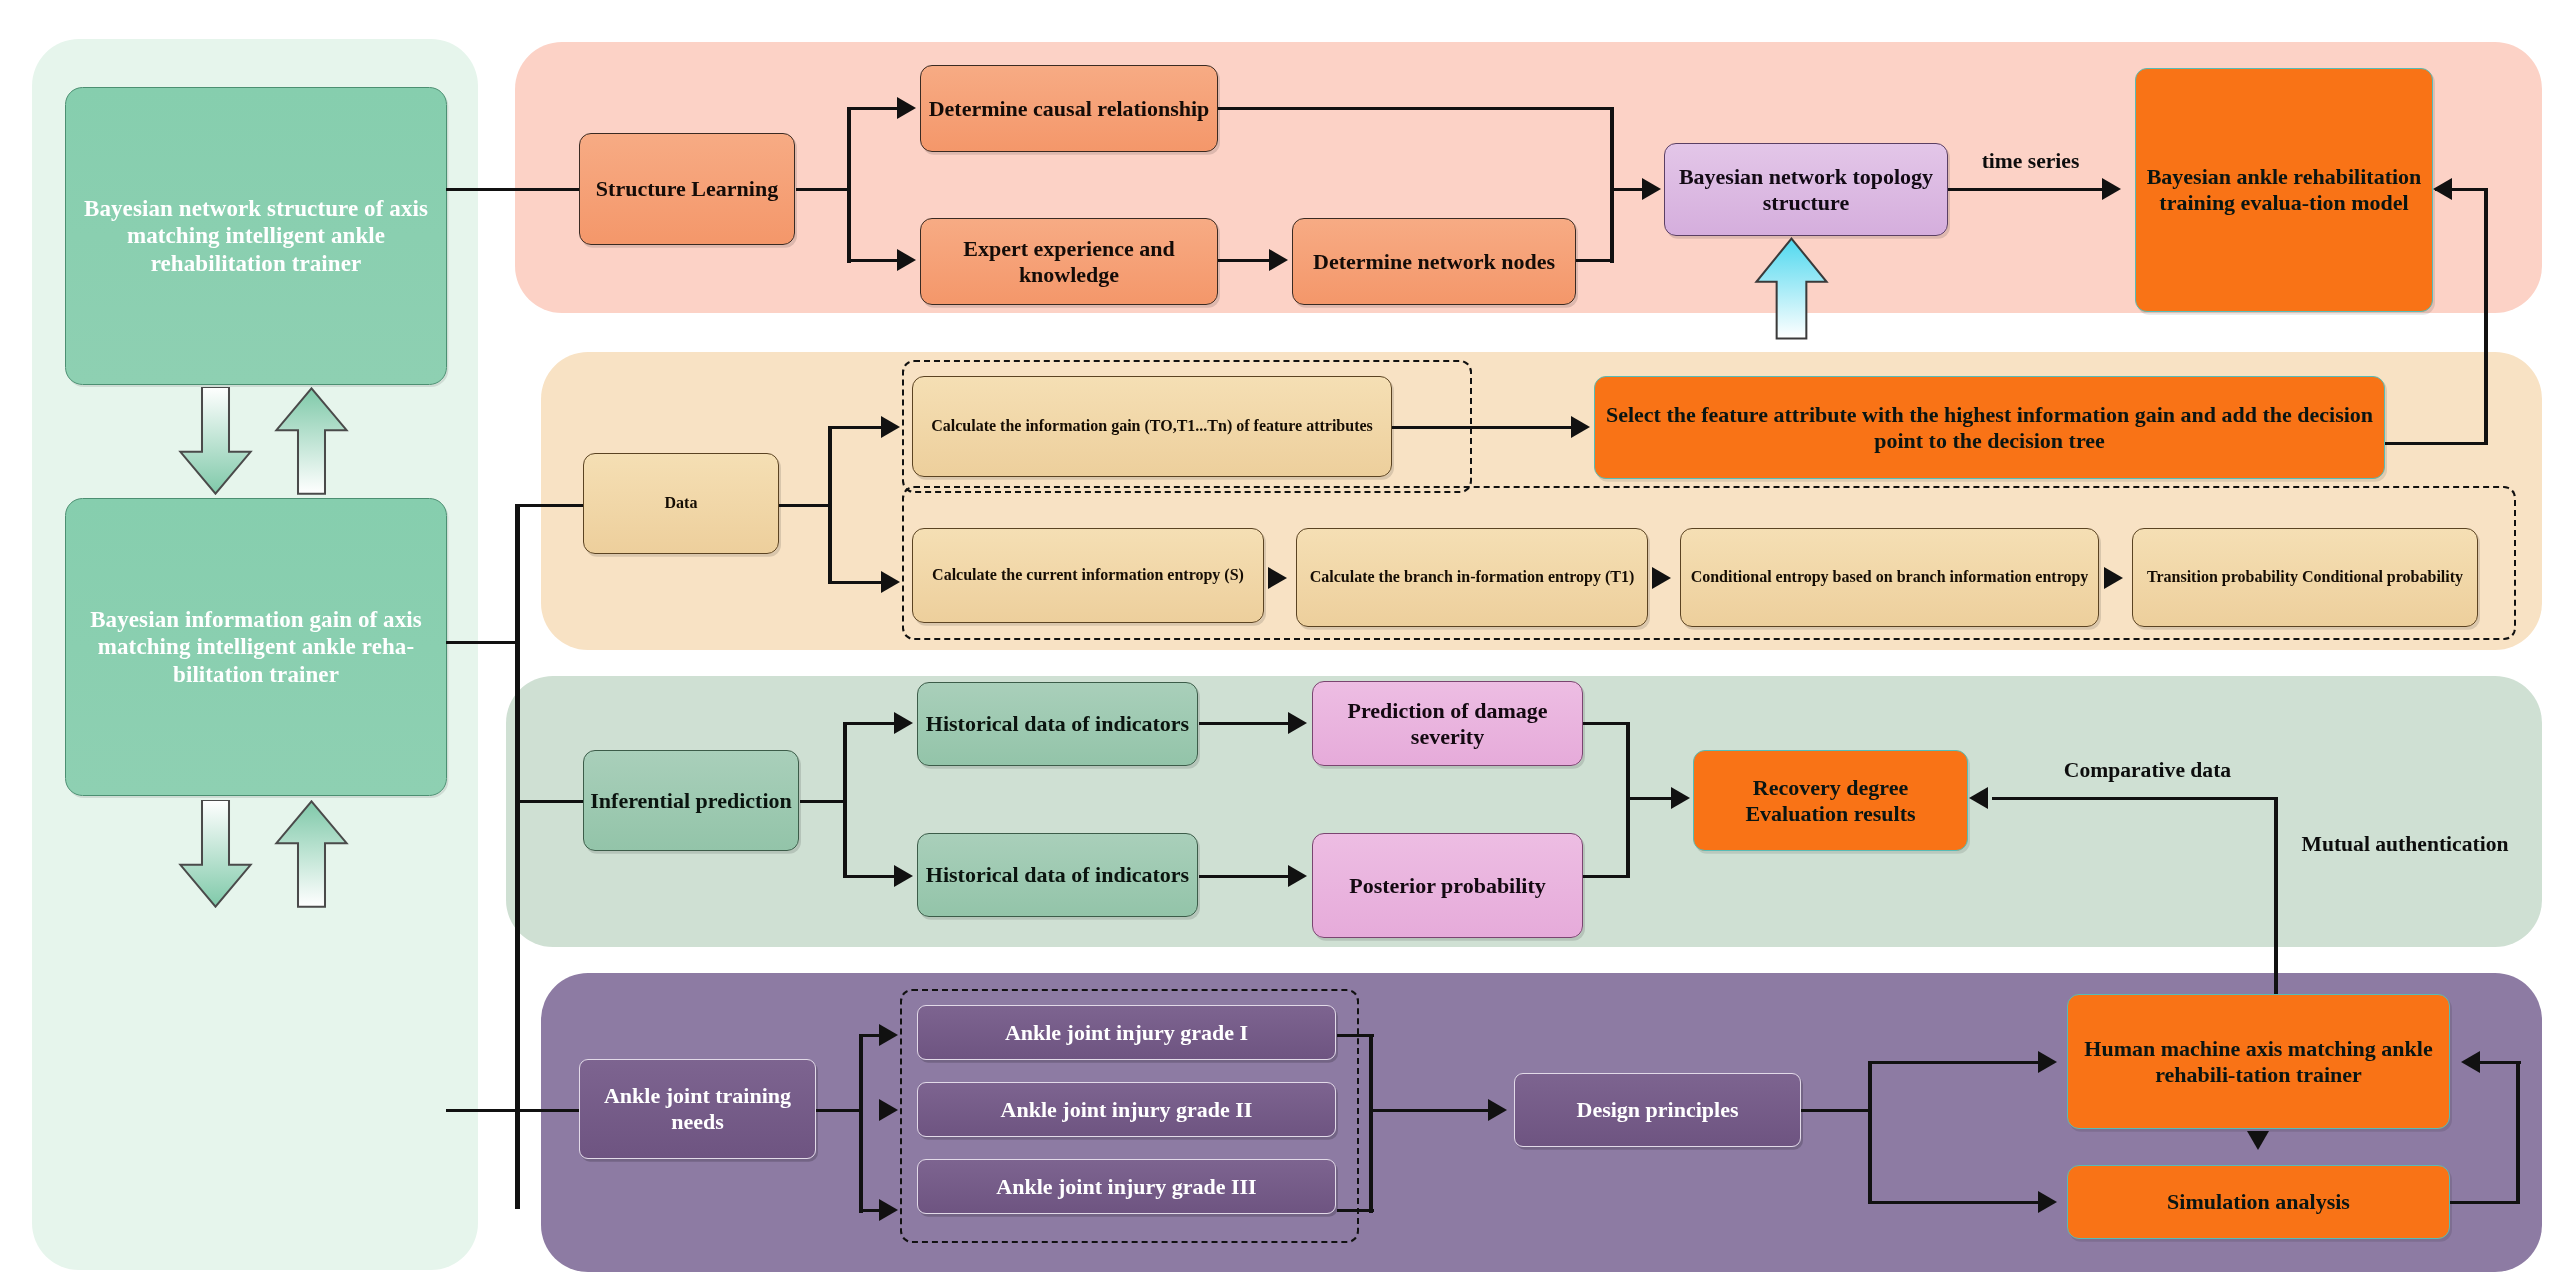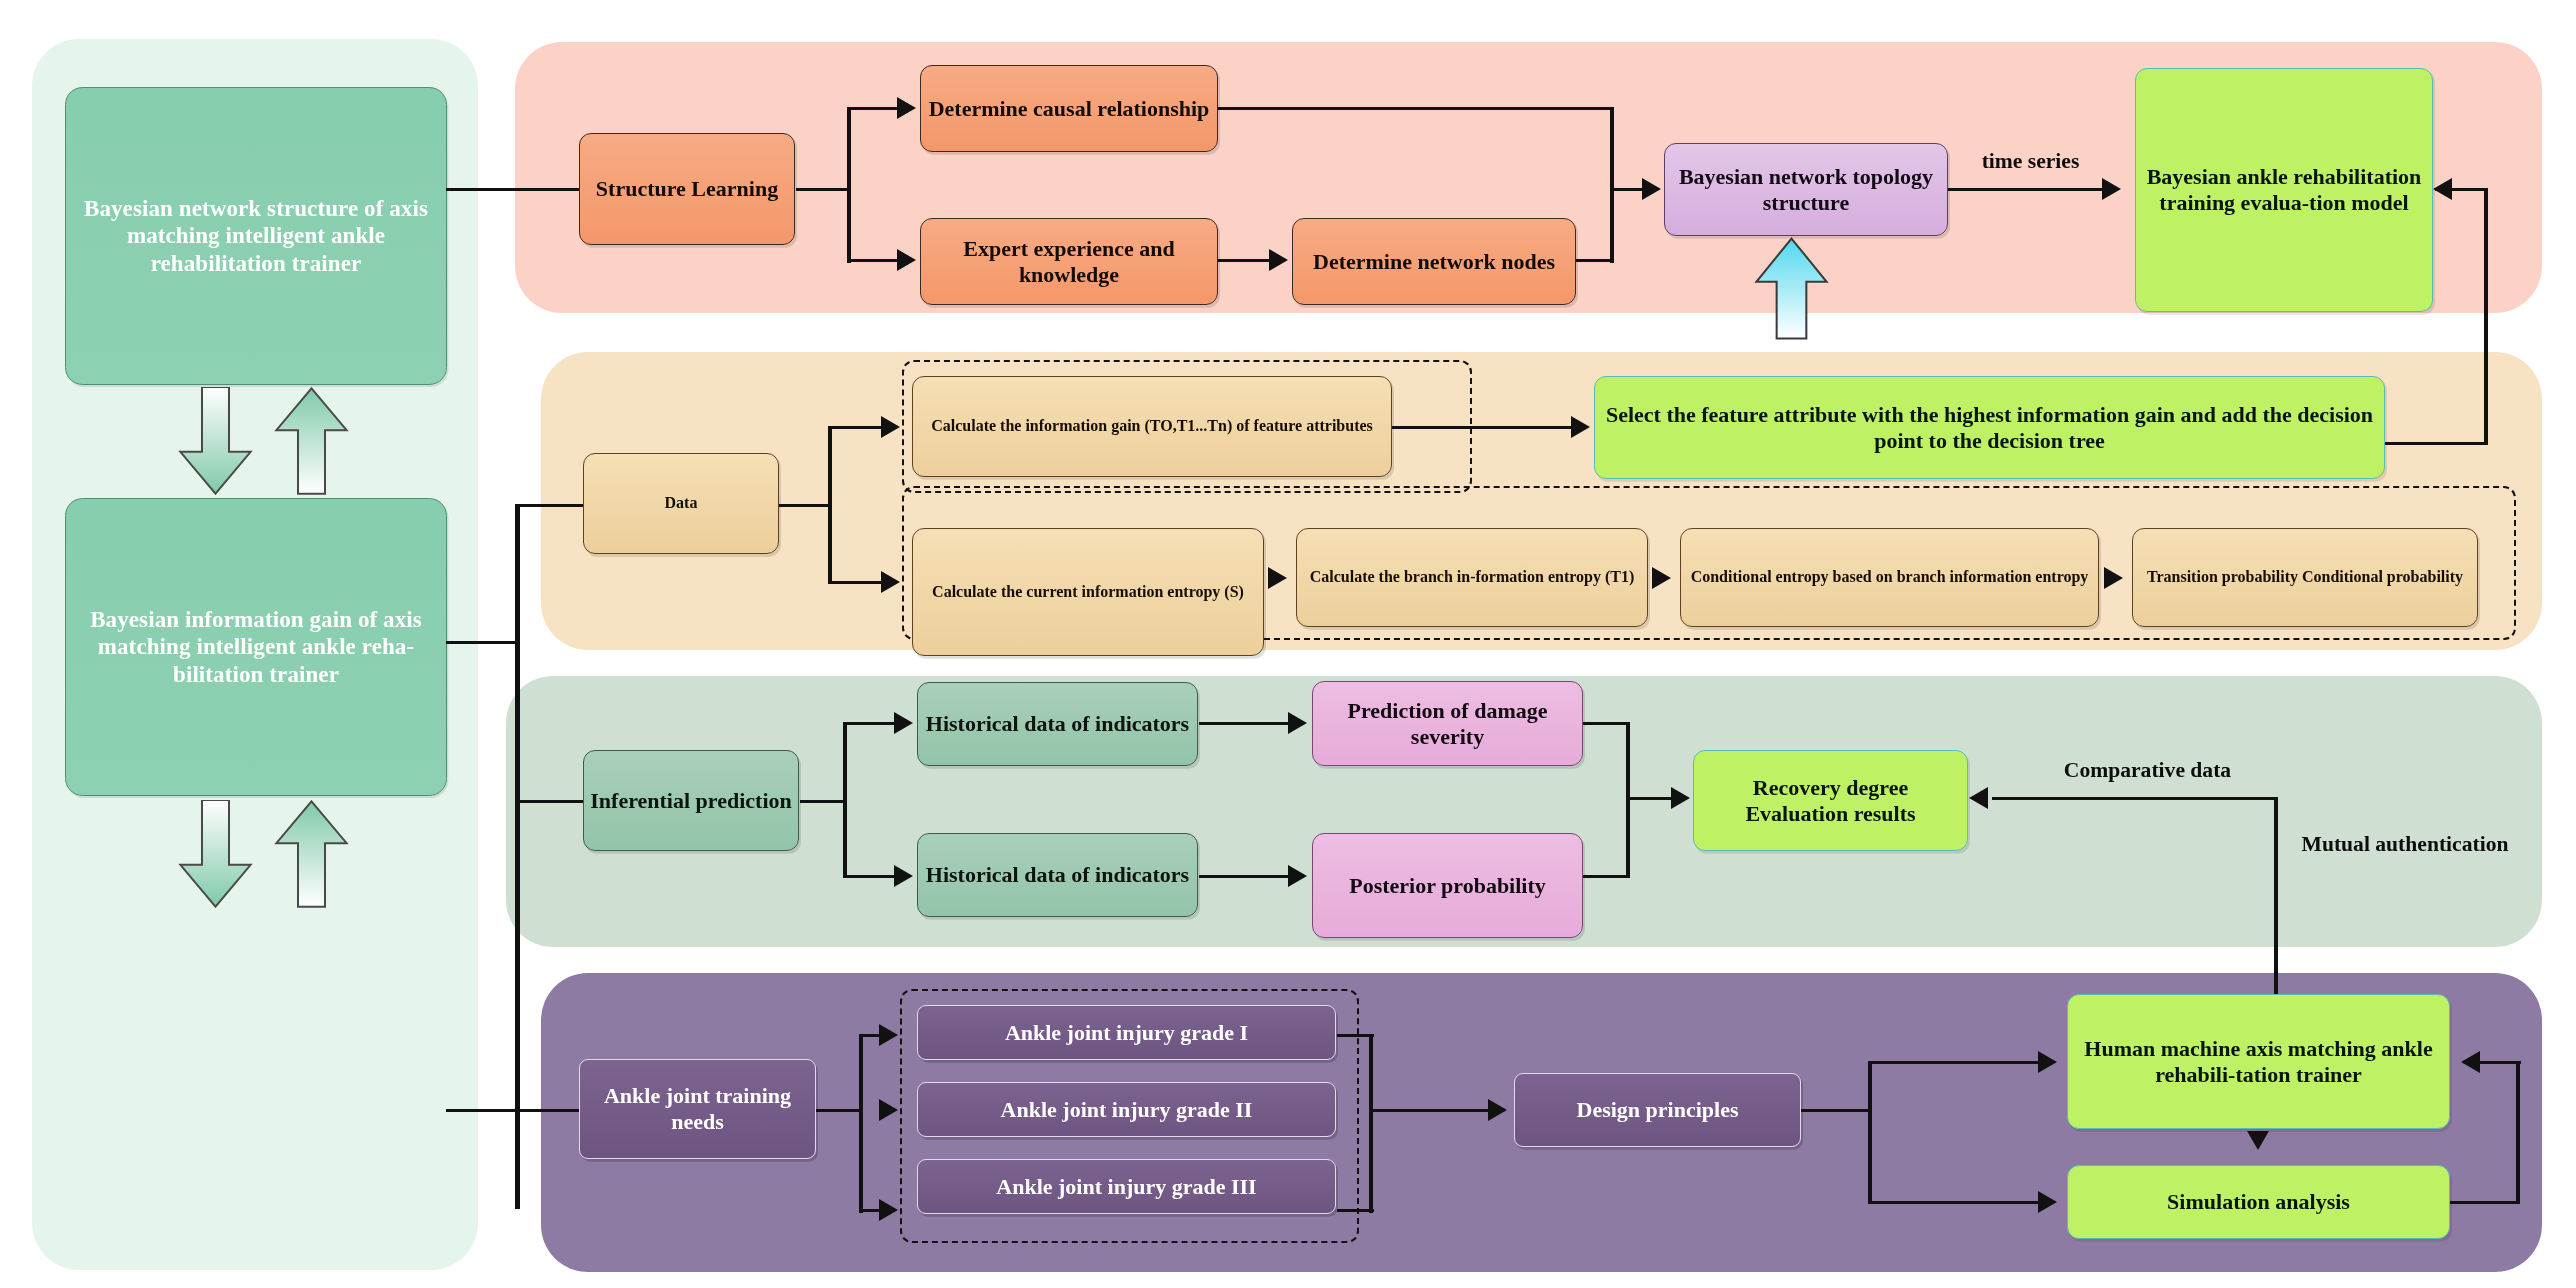--- a/index.html
+++ b/index.html
@@ -36,21 +36,21 @@
     background:linear-gradient(180deg,#f7ab84 0%,#f4976a 100%);
     border:1.4px solid #3a2a22;color:#140c08;border-radius:12px;font-size:22px;
     box-shadow:2px 2.7px 0 rgba(0,0,0,.12);
   }
   .n-purple-topo{
     background:linear-gradient(180deg,#e3c6e8 0%,#d5aedd 100%);
     border:1.4px solid #5a3f63;color:#120a14;border-radius:12px;font-size:22px;
     box-shadow:2px 2.7px 0 rgba(0,0,0,.12);
   }
   .n-cyan{
-    background:#bef264;border:1.4px solid #57bcb6;color:#0a1512;
+    background:#f97316;border:1.4px solid #57bcb6;color:#0a1512;
     border-radius:12px;font-size:22px;
     box-shadow:2px 2.7px 0 rgba(0,0,0,.10);
   }
   .n-tan{
     background:linear-gradient(180deg,#f5dfb4 0%,#edcf9c 100%);
     border:1.4px solid #5b4322;color:#150d04;border-radius:12px;font-size:16px;
     box-shadow:2px 2.7px 0 rgba(0,0,0,.12);
   }
   .n-greendark{
     background:linear-gradient(180deg,#a9cfba 0%,#93c4a9 100%);
@@ -238,21 +238,21 @@
 
   <div class="abs ln-h" style="left:1392px;top:426px;width:181px;height:3.4px;"></div>
   <div class="abs arrow-r" style="left:1571px;top:416px;"></div>
 
   <div class="abs node n-cyan" style="left:1594px;top:376px;width:791px;height:103px;">
     <span>Select the feature attribute with the highest information gain and add the decision point to the decision tree</span>
   </div>
 
   <div class="abs dashed" style="left:902px;top:486px;width:1614px;height:154px;"></div>
 
-  <div class="abs node n-tan" style="left:912px;top:528px;width:352px;height:128px;">
+  <div class="abs node n-tan" style="left:912px;top:528px;width:352px;height:95px;">
     <span>Calculate the current information entropy (S)</span>
   </div>
   <div class="abs arrow-r" style="left:1268px;top:567px;"></div>
 
   <div class="abs node n-tan" style="left:1296px;top:528px;width:352px;height:99px;">
     <span>Calculate the branch in-formation entropy (T1)</span>
   </div>
   <div class="abs arrow-r" style="left:1652px;top:567px;"></div>
 
   <div class="abs node n-tan" style="left:1680px;top:528px;width:419px;height:99px;">

